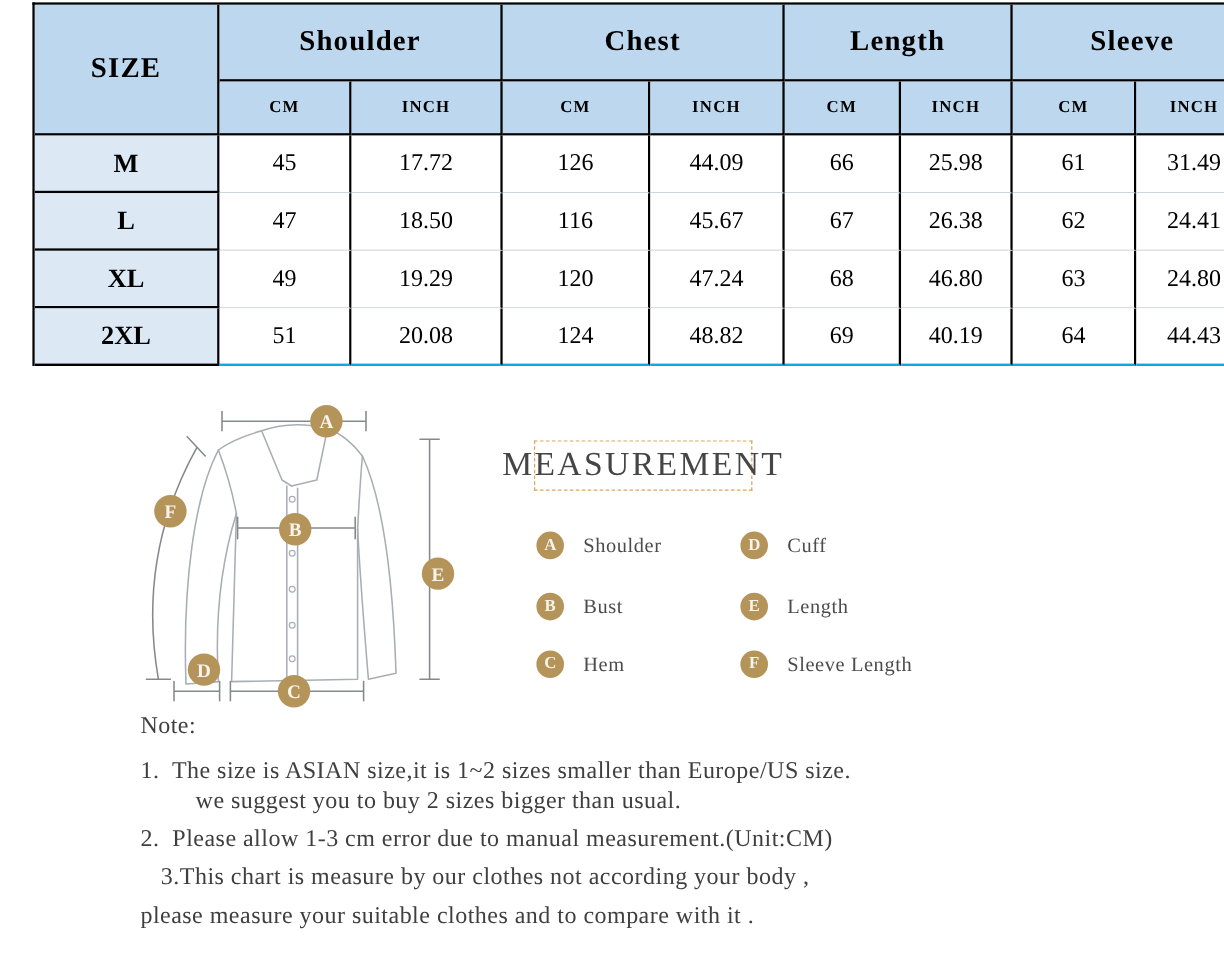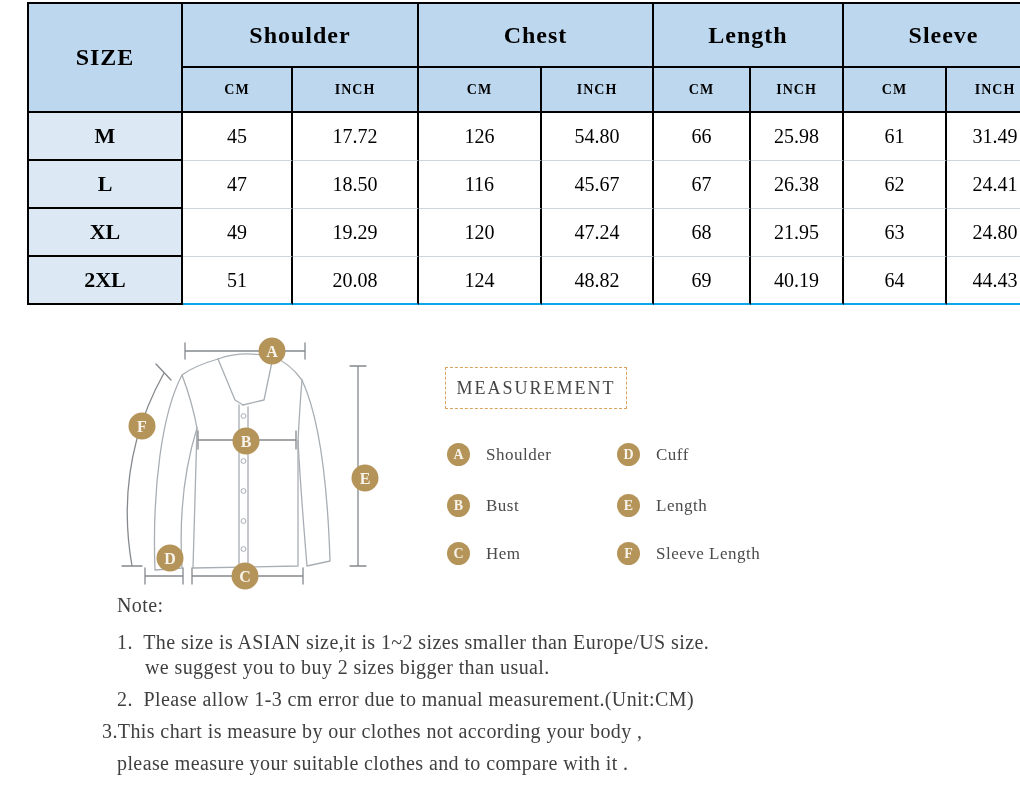--- a/index.html
+++ b/index.html
@@ -28,21 +28,21 @@
   tr.data-row td.data-cell{border-bottom:1px solid #ccd6df;}
   tr.data-row:last-child td.data-cell{border-bottom:2px solid #0ea5e9;}
 
   
   .diagram-svg{position:absolute;left:100px;top:328px;}
 
   .measure-box{
     position:absolute;left:445px;top:367px;width:180px;height:40px;
     border:1px dashed #d9a55e;display:flex;align-items:center;justify-content:center;
   }
-  .measure-box span{font-size:18px;letter-spacing:2px;color:#454545;}
+  .measure-box span{font-size:28px;letter-spacing:2px;color:#454545;}
 
   .legend-item{position:absolute;display:flex;align-items:center;}
   .legend-badge{
     width:23px;height:23px;border-radius:50%;background:#b5945a;flex:0 0 auto;
     display:flex;align-items:center;justify-content:center;
     color:#f7f3ea;font-size:14px;font-weight:bold;
   }
   .legend-label{margin-left:16px;font-size:17px;color:#4b4b4b;letter-spacing:0.5px;}
 
   
@@ -79,21 +79,21 @@
     <th class="unit-head">CM</th>
     <th class="unit-head">INCH</th>
     <th class="unit-head">CM</th>
     <th class="unit-head">INCH</th>
   </tr>
   <tr class="data-row">
     <td class="size-cell">M</td>
     <td class="data-cell">45</td>
     <td class="data-cell">17.72</td>
     <td class="data-cell">126</td>
-    <td class="data-cell">54.80</td>
+    <td class="data-cell">44.09</td>
     <td class="data-cell">66</td>
     <td class="data-cell">25.98</td>
     <td class="data-cell">61</td>
     <td class="data-cell">31.49</td>
   </tr>
   <tr class="data-row">
     <td class="size-cell">L</td>
     <td class="data-cell">47</td>
     <td class="data-cell">18.50</td>
     <td class="data-cell">116</td>
@@ -103,21 +103,21 @@
     <td class="data-cell">62</td>
     <td class="data-cell">24.41</td>
   </tr>
   <tr class="data-row">
     <td class="size-cell">XL</td>
     <td class="data-cell">49</td>
     <td class="data-cell">19.29</td>
     <td class="data-cell">120</td>
     <td class="data-cell">47.24</td>
     <td class="data-cell">68</td>
-    <td class="data-cell">21.95</td>
+    <td class="data-cell">46.80</td>
     <td class="data-cell">63</td>
     <td class="data-cell">24.80</td>
   </tr>
   <tr class="data-row">
     <td class="size-cell">2XL</td>
     <td class="data-cell">51</td>
     <td class="data-cell">20.08</td>
     <td class="data-cell">124</td>
     <td class="data-cell">48.82</td>
     <td class="data-cell">69</td>
@@ -203,16 +203,16 @@
   <span class="legend-badge">C</span>
   <span class="legend-label">Hem</span>
 </div>
 <div class="legend-item" style="left:617px;top:542px;">
   <span class="legend-badge">F</span>
   <span class="legend-label">Sleeve Length</span>
 </div>
 
 <div class="note-line" style="left:117px;top:594px;">Note:</div>
 <div class="note-line" style="left:117px;top:631px;text-align:center;">1.  The size is ASIAN size,it is 1~2 sizes smaller than Europe/US size.</div>
-<div class="note-line" style="left:145px;top:656px;">we suggest you to buy 2 sizes bigger than usual.</div>
+<div class="note-line" style="left:163px;top:656px;">we suggest you to buy 2 sizes bigger than usual.</div>
 <div class="note-line" style="left:117px;top:688px;">2.  Please allow 1-3 cm error due to manual measurement.(Unit:CM)</div>
-<div class="note-line" style="left:102px;top:720px;text-align:right;">3.This chart is measure by our clothes not according your body ,</div>
+<div class="note-line" style="left:134px;top:720px;text-align:right;">3.This chart is measure by our clothes not according your body ,</div>
 <div class="note-line" style="left:117px;top:752px;text-align:center;">please measure your suitable clothes and to compare with it .</div>
 
 </body></html>

